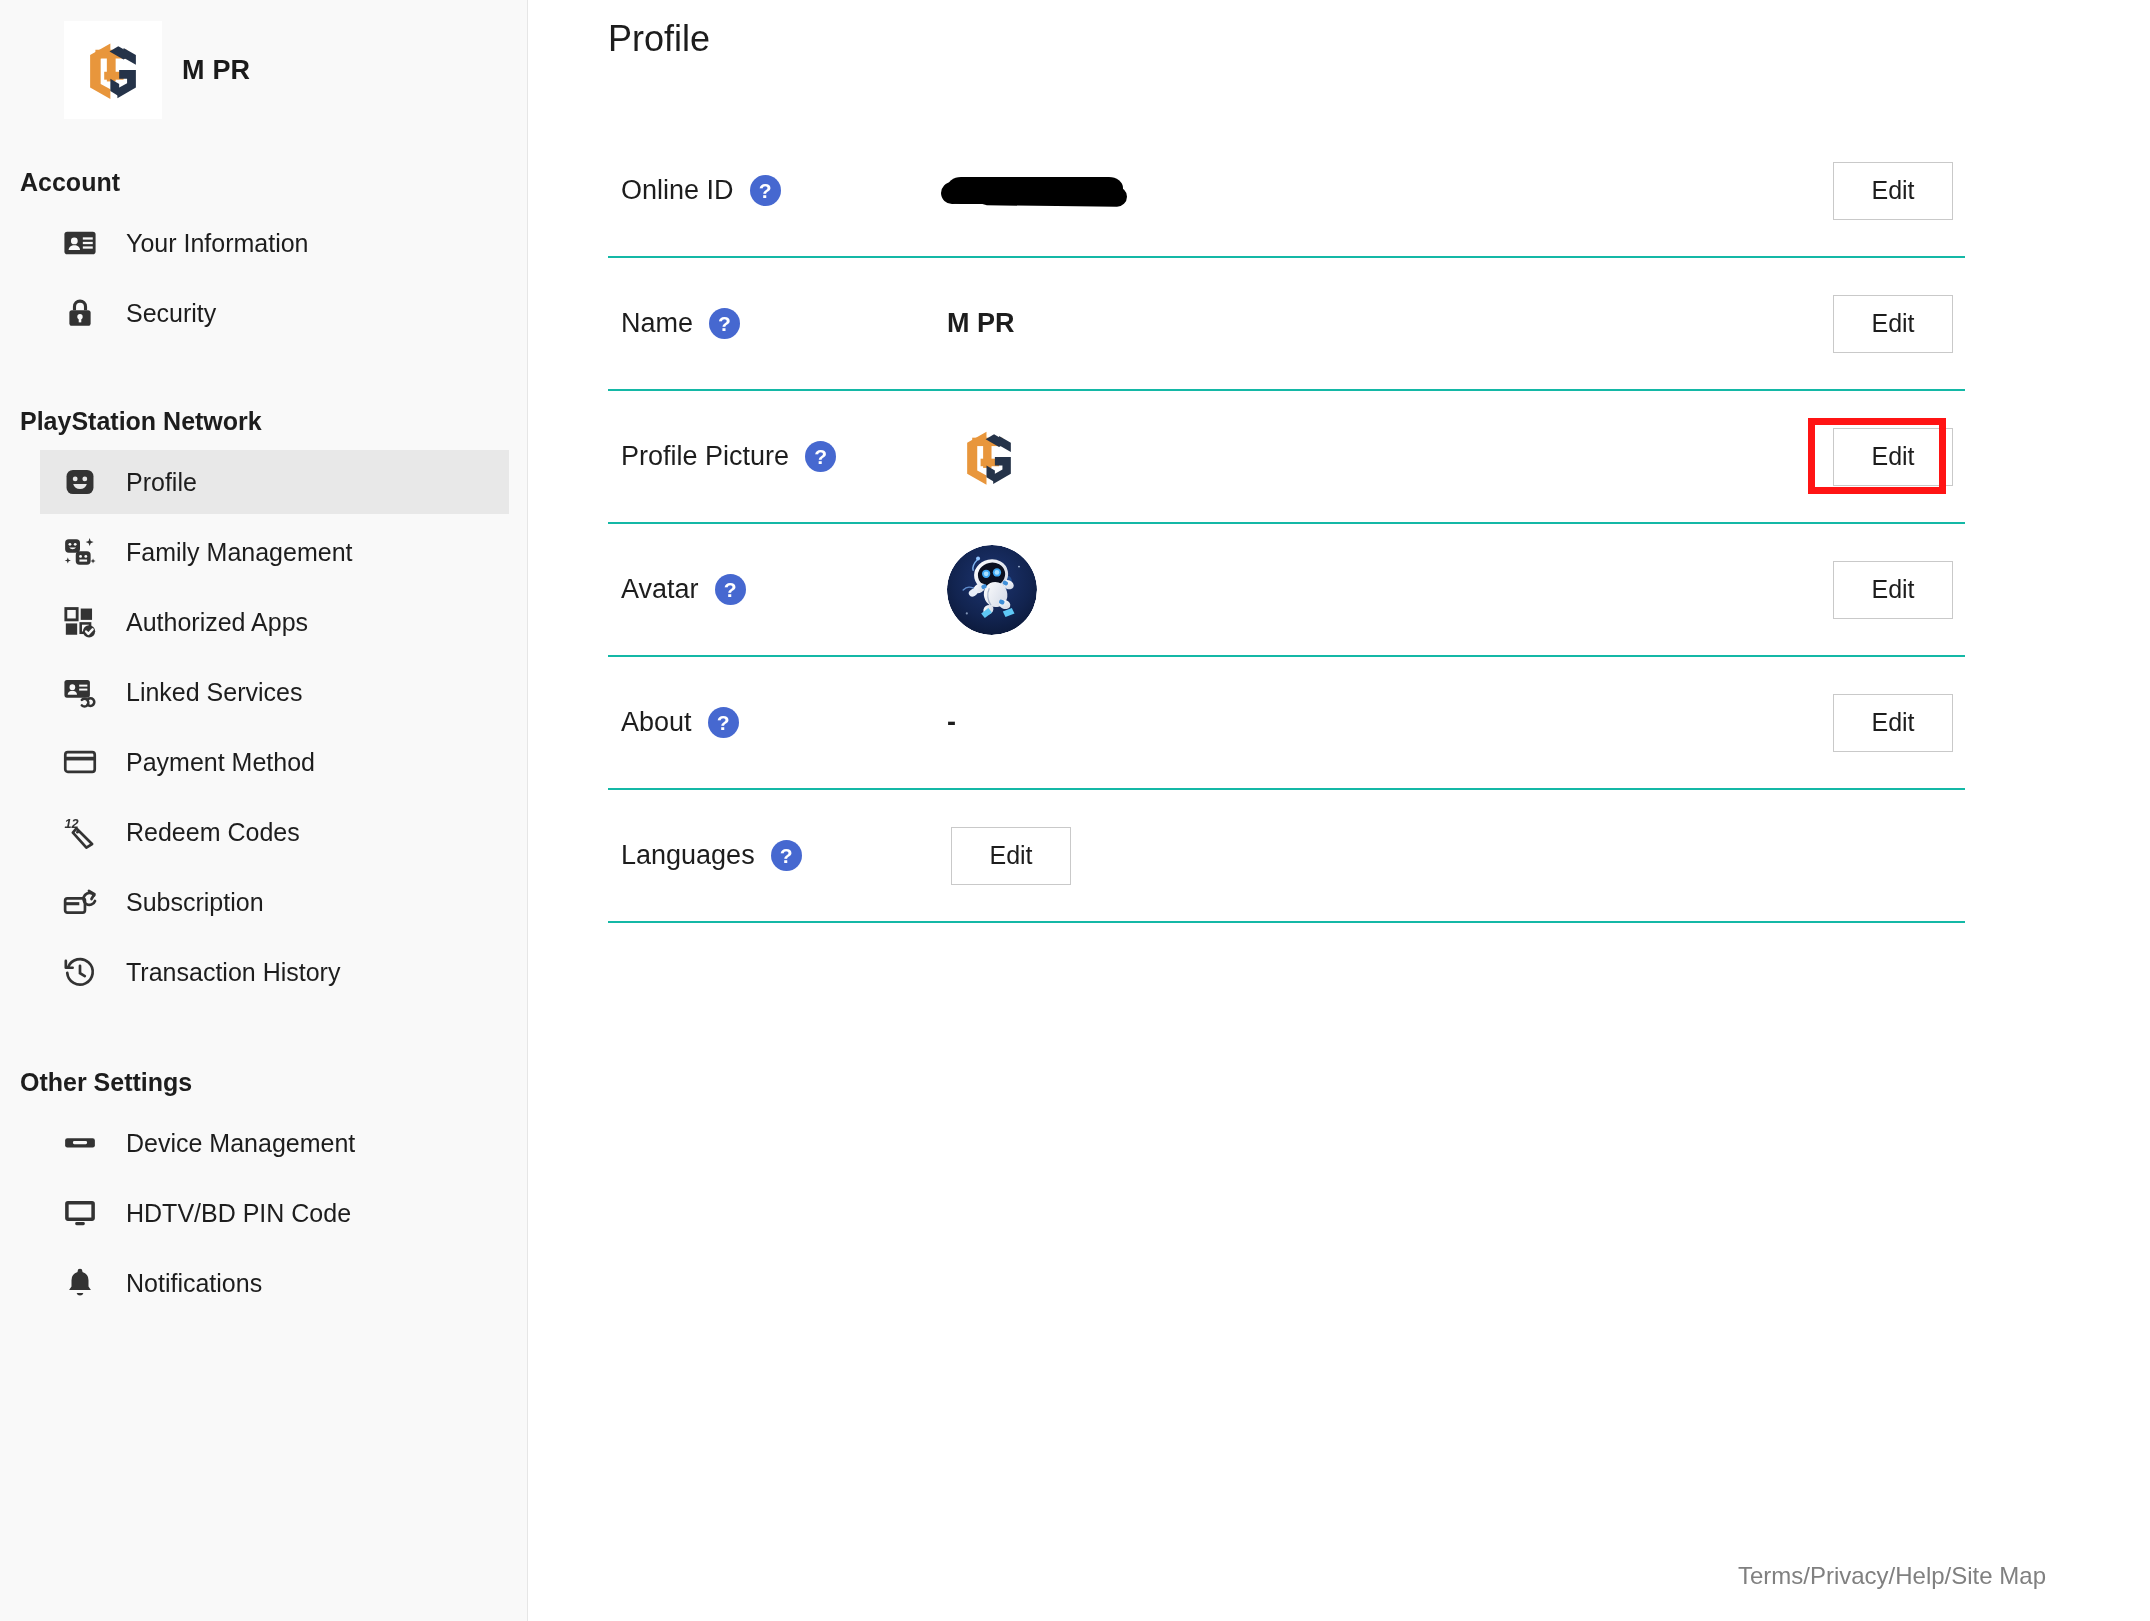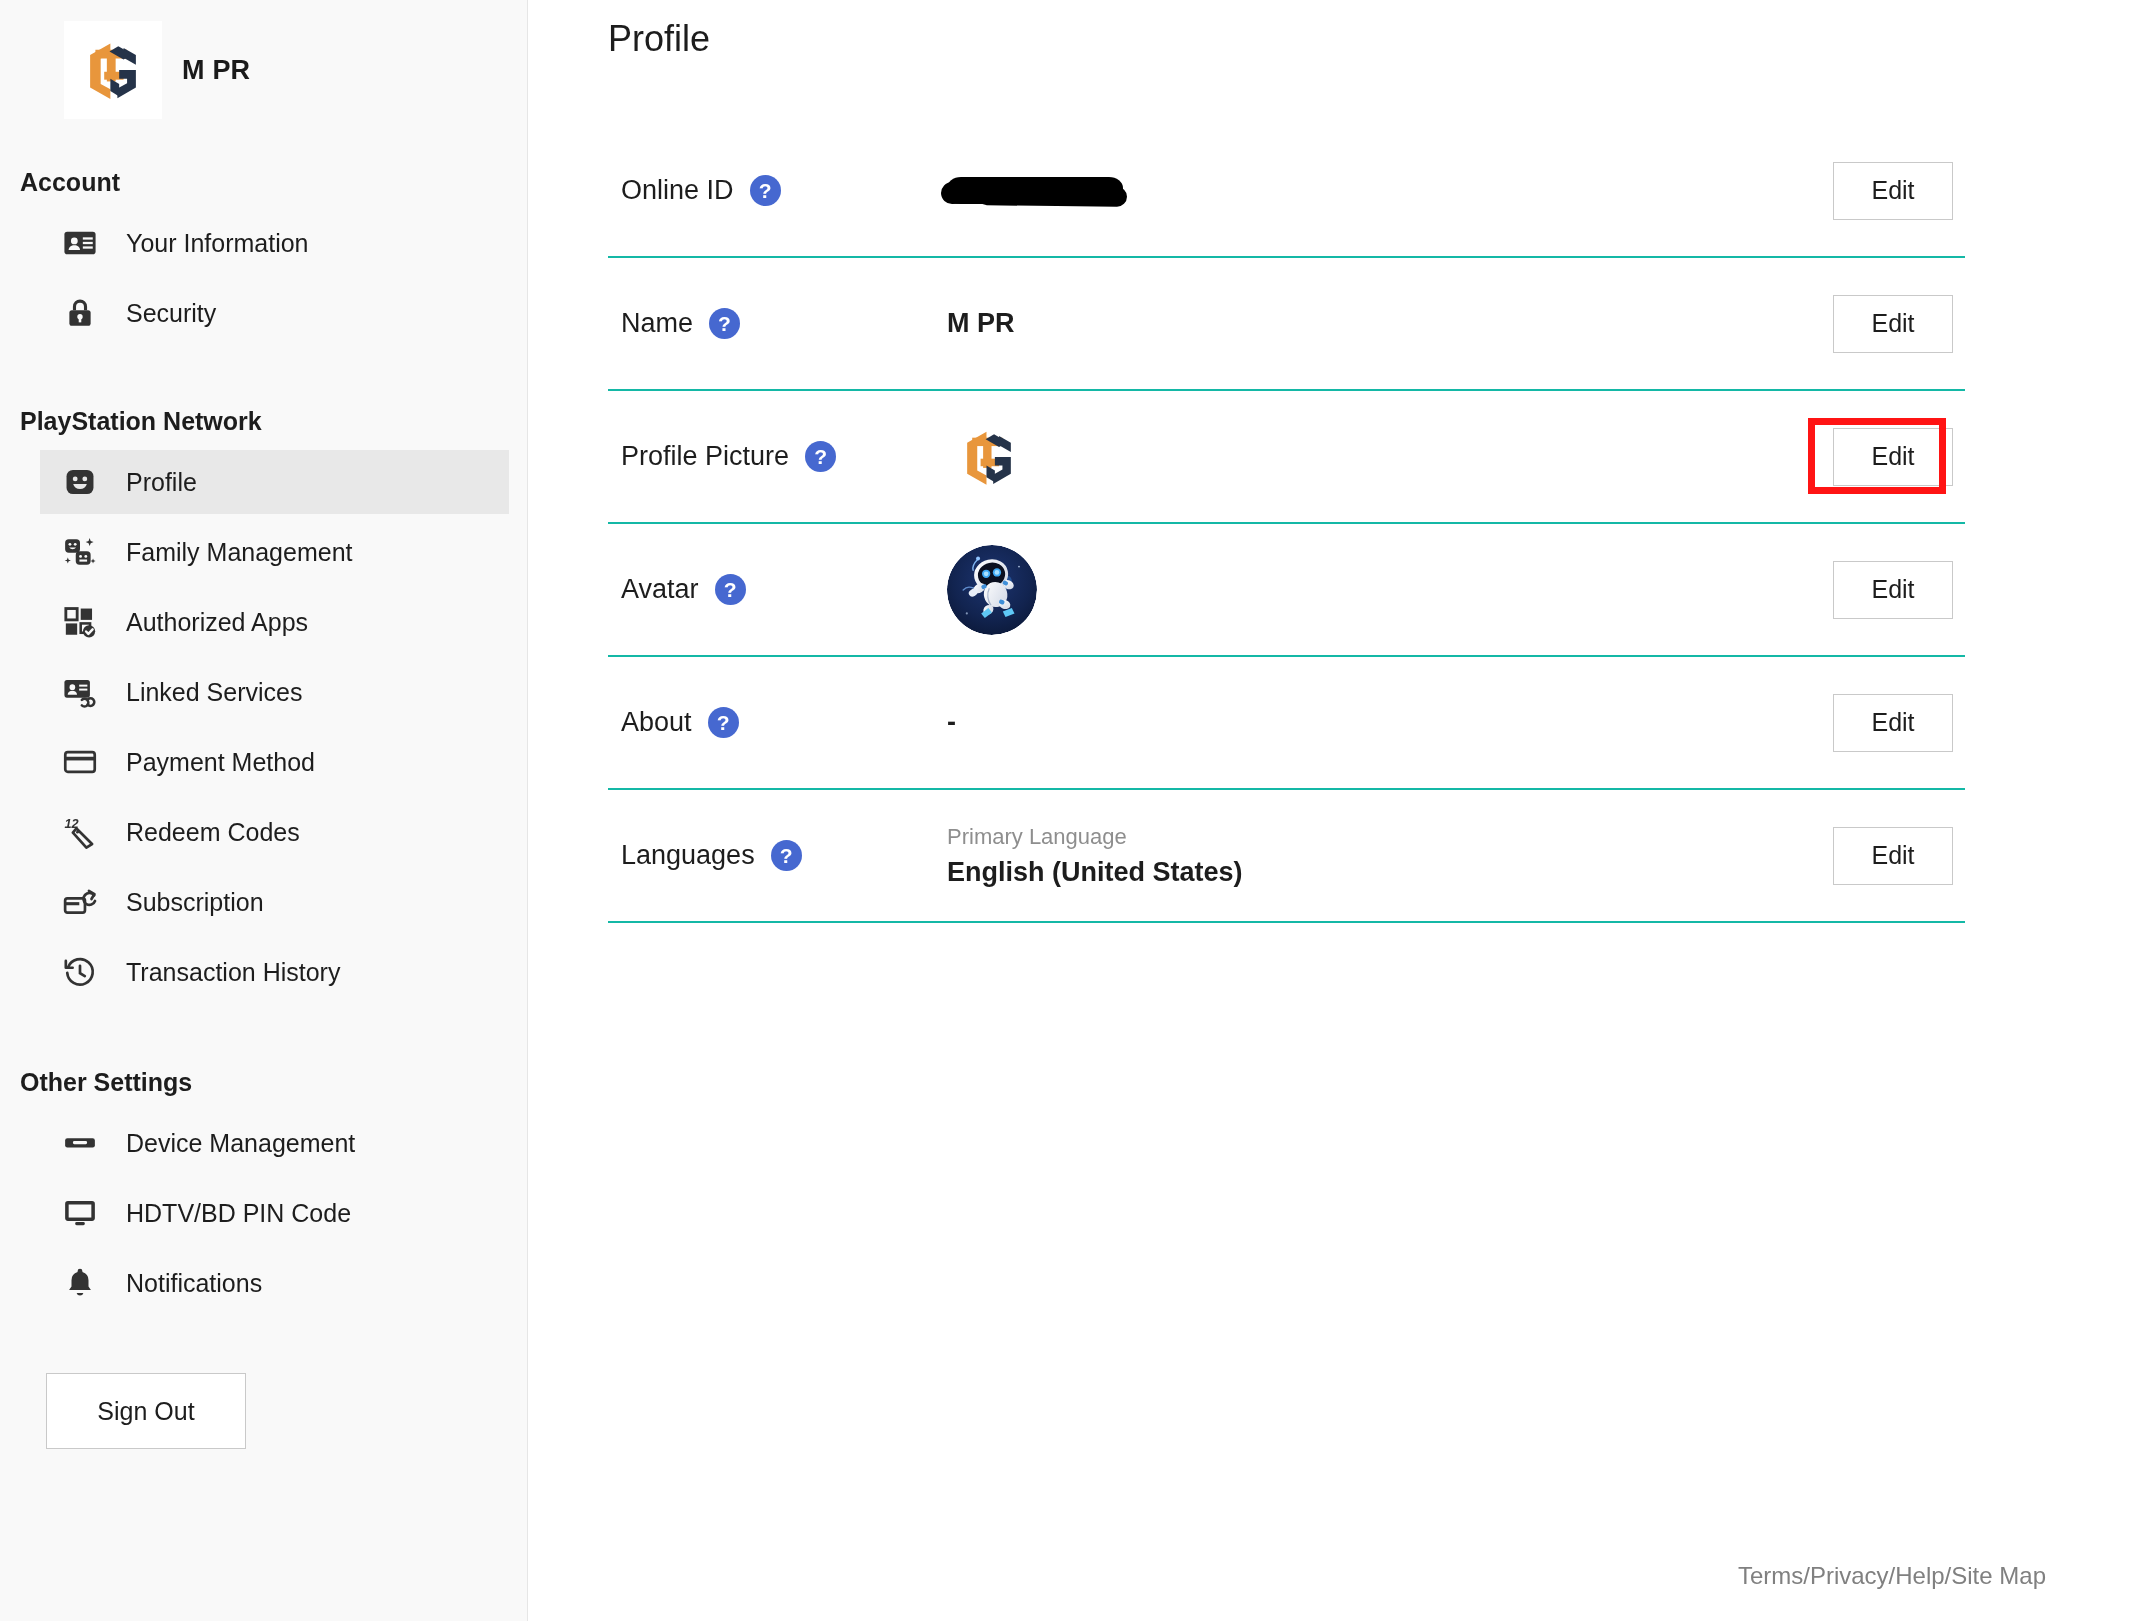--- a/index.html
+++ b/index.html
@@ -361,23 +361,20 @@
         <span class="nav-icon">
           <svg width="34" height="34" viewBox="0 0 24 24" fill="#333">
             <path d="M12 2a1.7 1.7 0 0 1 1.7 1.7v.6a6 6 0 0 1 4.3 5.7v4.4l1.7 2.6H4.3L6 14.4V10a6 6 0 0 1 4.3-5.7v-.6A1.7 1.7 0 0 1 12 2z"></path>
             <path d="M9.6 19.1a2.5 2.5 0 0 0 4.8 0z"></path>
           </svg>
         </span>
         <span class="nav-label">Notifications</span>
       </div>
     </div>
 
-    <div class="signout-wrap">
-      <button class="signout-btn">Sign Out</button>
-    </div>
   </aside>
 
   <main class="main">
 
     <h1 class="page-title">Profile</h1>
 
     <div class="rows">
 
       <div class="row">
         <div class="row-label">
@@ -497,26 +494,20 @@
         <div class="row-action">
           <button class="edit-btn">Edit</button>
         </div>
       </div>
 
       <div class="row">
         <div class="row-label">
           <span class="row-label-text">Languages</span>
           <span class="help-icon">?</span>
         </div>
-        <div class="row-value">
-          <span class="lang-block">
-            <span class="lang-caption">Primary Language</span>
-            <span class="lang-value">English (United States)</span>
-          </span>
-        </div>
         <div class="row-action">
           <button class="edit-btn">Edit</button>
         </div>
       </div>
 
     </div>
 
     <div class="footer">
       <span>Terms/Privacy/Help/Site Map</span>
     </div>

